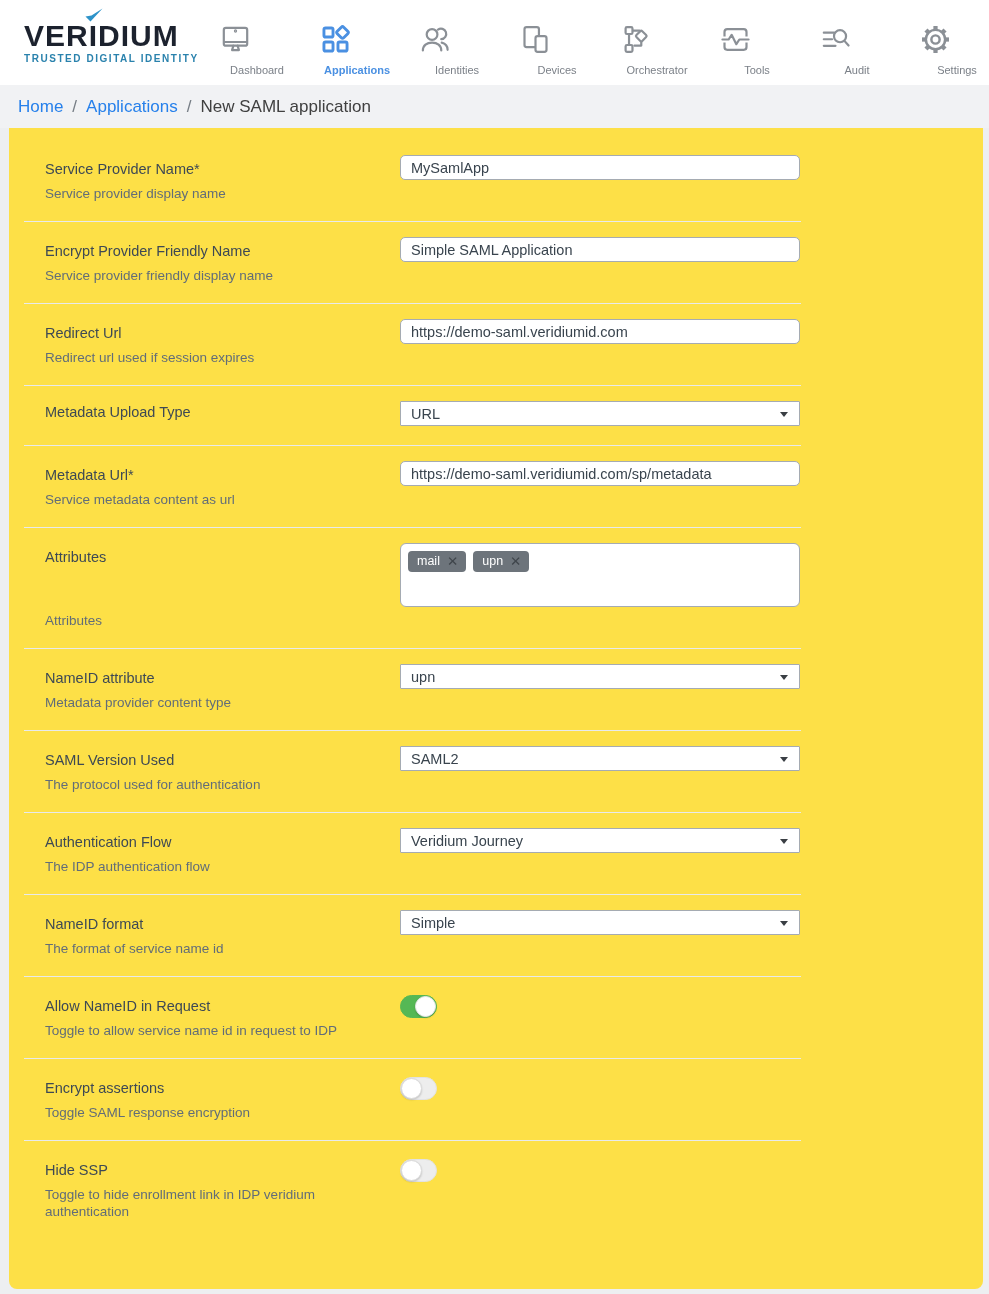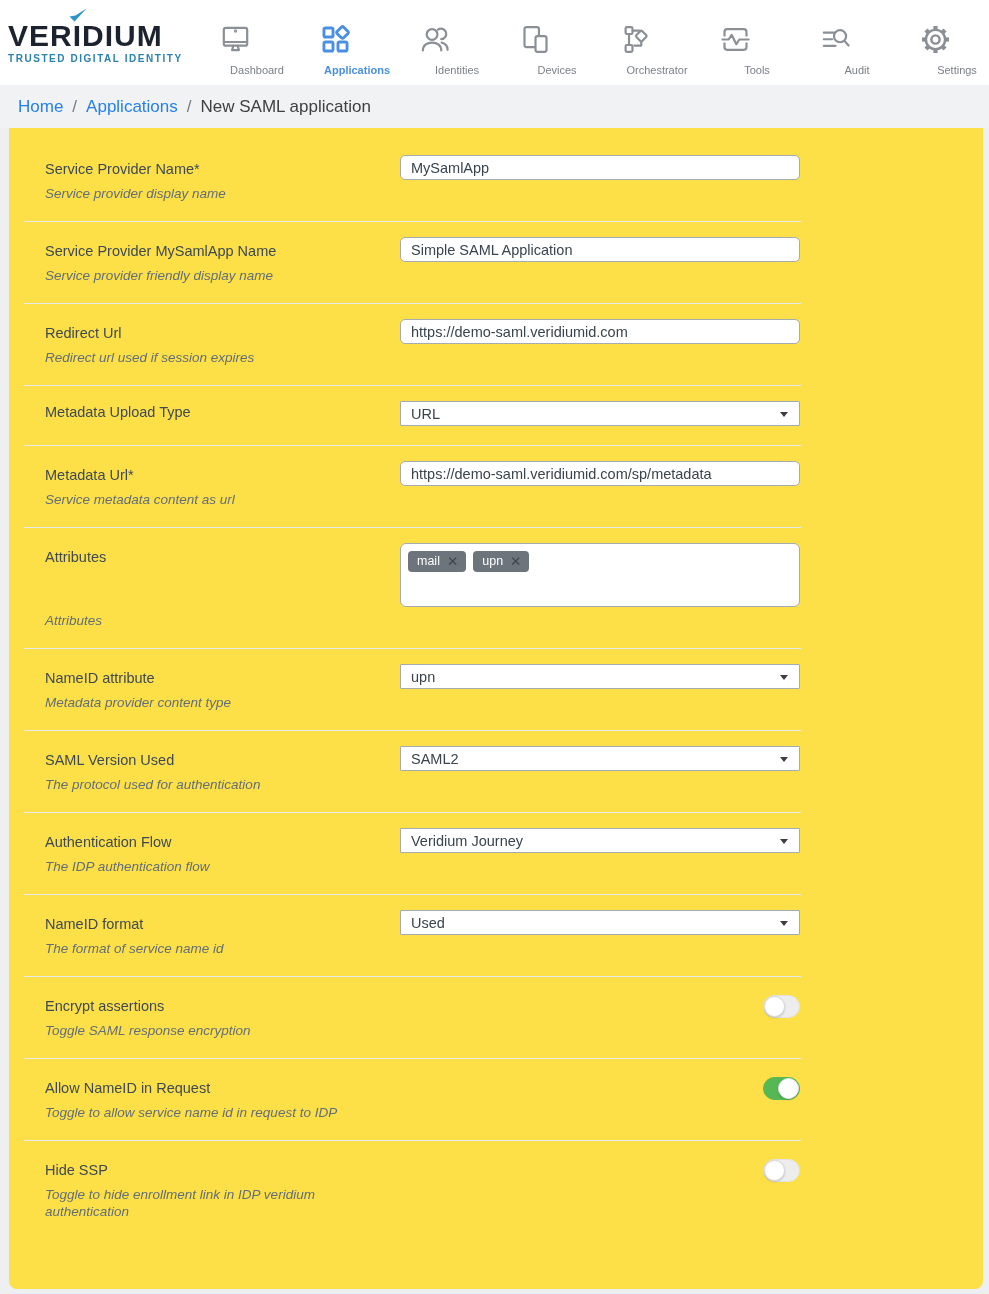--- a/index.html
+++ b/index.html
@@ -15,21 +15,21 @@
   *{box-sizing:border-box;}
   html,body{margin:0;padding:0;}
   body{
     width:989px;height:1294px;overflow:hidden;
     background:#edeff1;
     font-family:"Liberation Sans","DejaVu Sans",sans-serif;
     -webkit-font-smoothing:antialiased;
   }
   
   .header{height:85px;background:#fff;display:flex;align-items:center;}
-  .logo{width:185px;padding-left:8px;flex:0 0 auto;cursor:pointer;}
+  .logo{width:185px;padding-left:24px;flex:0 0 auto;cursor:pointer;}
   .logo-name{font-size:30px;font-weight:700;color:#1c222e;letter-spacing:1px;line-height:30px;white-space:nowrap;}
   .logo-i{position:relative;display:inline-block;}
   .logo-check{position:absolute;left:-4px;top:-13px;width:18px;height:15px;}
   .logo-tagline{font-size:10px;font-weight:700;color:#2a82ad;letter-spacing:1.55px;margin-top:2px;white-space:nowrap;}
   .nav{display:flex;flex:1;align-items:flex-start;padding-top:13px;}
   .nav-item{width:100px;display:flex;flex-direction:column;align-items:center;cursor:pointer;color:#8b9096;}
   .nav-item .nav-icon{width:33px;height:33px;}
   .nav-item .nav-icon svg{width:100%;height:100%;display:block;}
   .nav-item .nav-label{font-size:11px;color:#7b8088;margin-top:8px;padding-left:44px;}
   .nav-item.active{color:var(--accent);}
@@ -37,23 +37,23 @@
   
   .breadcrumb{height:43px;background:#f1f2f4;display:flex;align-items:center;padding-left:18px;font-size:17px;}
   .crumb-link{color:var(--link);cursor:pointer;}
   .crumb-sep{color:#767d85;margin:0 9px;}
   .crumb-current{color:#404040;}
   
   .card{margin-left:9px;width:974px;height:1161px;background:#fde047;border-radius:0 0 8px 8px;padding-top:12px;}
   .row{margin-left:15px;width:777px;padding:15px 0 19px 21px;border-bottom:1px solid var(--divider);display:flex;align-items:flex-start;}
   .row:last-child{border-bottom:none;}
   .left-col{width:355px;flex:0 0 auto;display:flex;flex-direction:column;}
-  .field-col{width:400px;flex:0 0 auto;display:flex;flex-direction:column;align-items:flex-end;}
+  .field-col{width:400px;flex:0 0 auto;display:flex;flex-direction:column;}
   .label{font-size:14.5px;color:var(--label);line-height:18px;margin-top:5px;}
-  .hint{font-size:13.5px;color:var(--hint);line-height:17px;margin-top:7px;font-style:italic;}
+  .hint{font-size:13.5px;color:var(--hint);line-height:17px;margin-top:7px;}
   .hint:empty{display:none;}
   .row-tags .hint{margin-top:46px;}
   .row-noshift .label{margin-top:2px;}
   .text-input{
     width:400px;height:25px;border:1px solid var(--border);border-radius:5px;
     padding:0 10px;font-size:14.5px;color:#39444e;outline:none;background:#fff;
     font-family:inherit;
   }
   .select{
     position:relative;width:400px;height:25px;border:1px solid var(--border);border-radius:1px;
@@ -214,21 +214,21 @@
       <div class="label">Service Provider Name*</div>
       <div class="hint">Service provider display name</div>
     </div>
     <div class="field-col">
           <input class="text-input" type="text" value="MySamlApp" style="">
         </div>
   </div>
 
   <div class="row">
     <div class="left-col">
-      <div class="label">Service Provider MySamlApp Name</div>
+      <div class="label">Encrypt Provider Friendly Name</div>
       <div class="hint">Service provider friendly display name</div>
     </div>
     <div class="field-col">
           <input class="text-input" type="text" value="Simple SAML Application" style="">
         </div>
   </div>
 
   <div class="row">
     <div class="left-col">
       <div class="label">Redirect Url</div>
@@ -320,52 +320,52 @@
         </div>
   </div>
 
   <div class="row">
     <div class="left-col">
       <div class="label">NameID format</div>
       <div class="hint">The format of service name id</div>
     </div>
     <div class="field-col">
           <div class="select">
-            <span class="select-value">Used</span>
-            <span class="caret"></span>
+            <span class="select-value">Simple</span>
+            <span class="caret"></span>
+          </div>
+        </div>
+  </div>
+
+  <div class="row">
+    <div class="left-col">
+      <div class="label">Allow NameID in Request</div>
+      <div class="hint">Toggle to allow service name id in request to IDP</div>
+    </div>
+    <div class="field-col">
+          <div class="toggle on">
+            <div class="knob"></div>
           </div>
         </div>
   </div>
 
   <div class="row">
     <div class="left-col">
       <div class="label">Encrypt assertions</div>
       <div class="hint">Toggle SAML response encryption</div>
     </div>
     <div class="field-col">
           <div class="toggle">
             <div class="knob"></div>
           </div>
         </div>
   </div>
 
   <div class="row">
     <div class="left-col">
-      <div class="label">Allow NameID in Request</div>
-      <div class="hint">Toggle to allow service name id in request to IDP</div>
-    </div>
-    <div class="field-col">
-          <div class="toggle on">
-            <div class="knob"></div>
-          </div>
-        </div>
-  </div>
-
-  <div class="row">
-    <div class="left-col">
       <div class="label">Hide SSP</div>
       <div class="hint">Toggle to hide enrollment link in IDP veridium authentication</div>
     </div>
     <div class="field-col">
           <div class="toggle">
             <div class="knob"></div>
           </div>
         </div>
   </div>
 </div>

